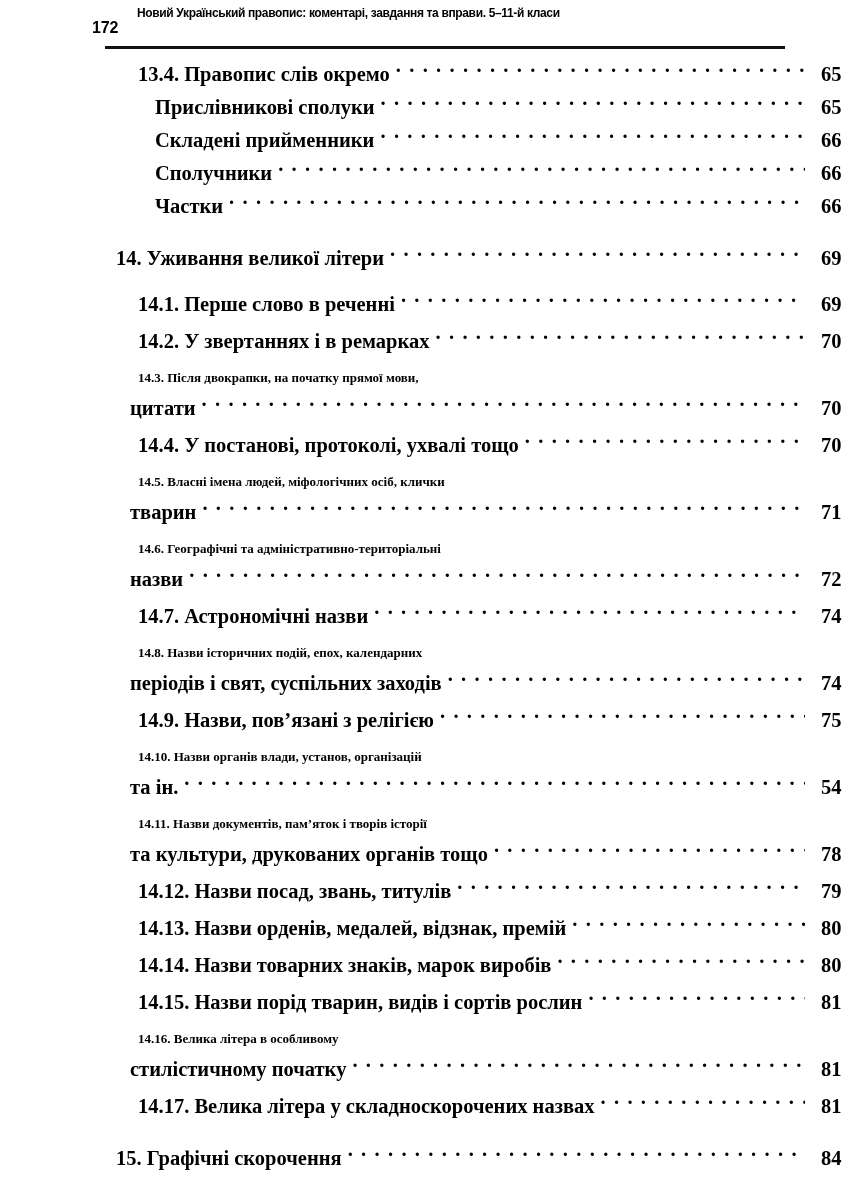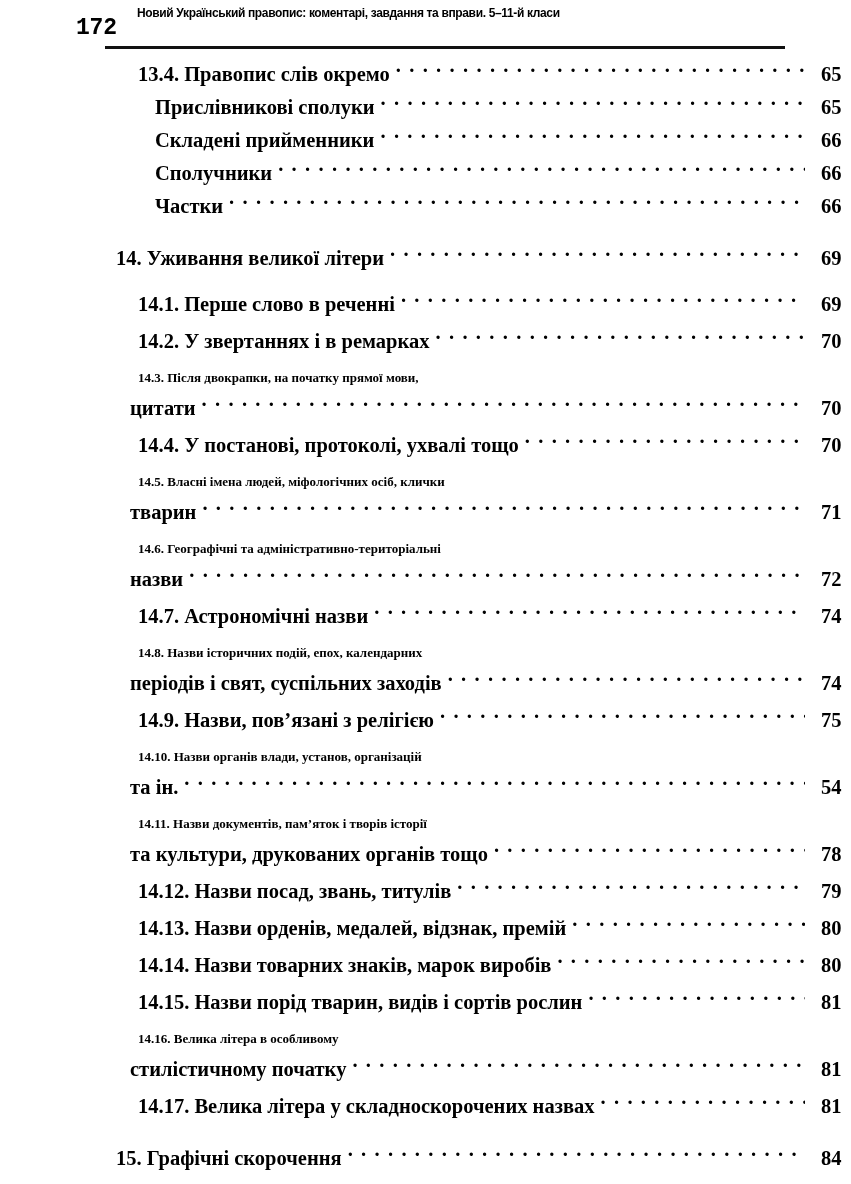--- a/index.html
+++ b/index.html
@@ -20,25 +20,25 @@
   
   .running-head {
     position: absolute;
     left: 0;
     top: 0;
     width: 851px;
     height: 50px;
   }
   .folio {
     position: absolute;
-    left: 76px;
+    left: 92px;
     top: 18px;
-    font-family: Liberation Mono, monospace;
-    font-weight: bold;
-    font-size: 23px;
+    font-family: Liberation Sans, sans-serif;
+    font-weight: bold;
+    font-size: 16px;
     letter-spacing: -0.2px;
     line-height: 20px;
   }
   .head-title {
     position: absolute;
     left: 137px;
     top: 4px;
     font-family: "Liberation Sans", "DejaVu Sans", sans-serif;
     font-weight: bold;
     font-size: 12px;

